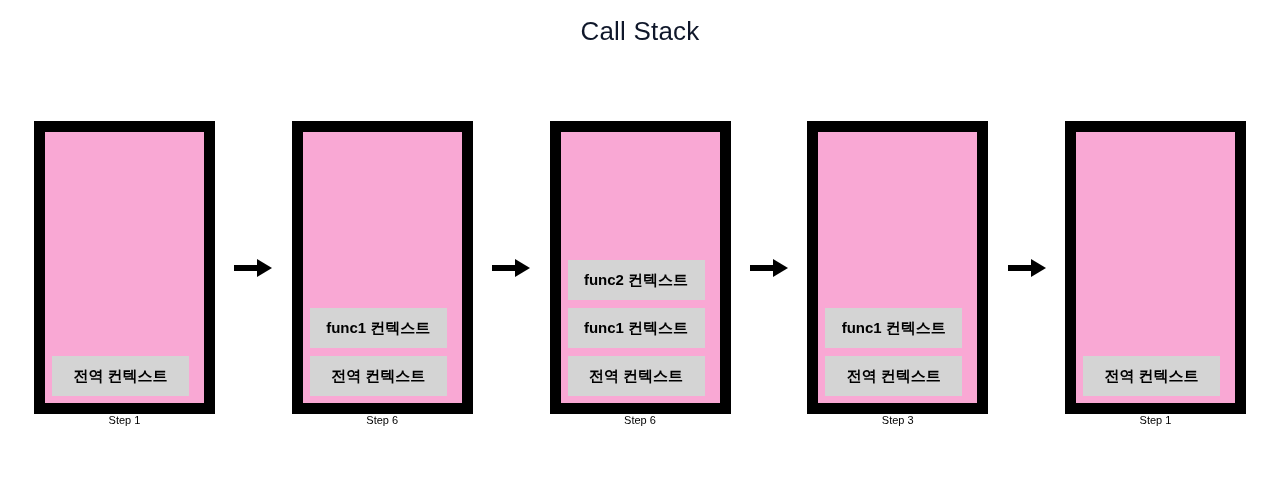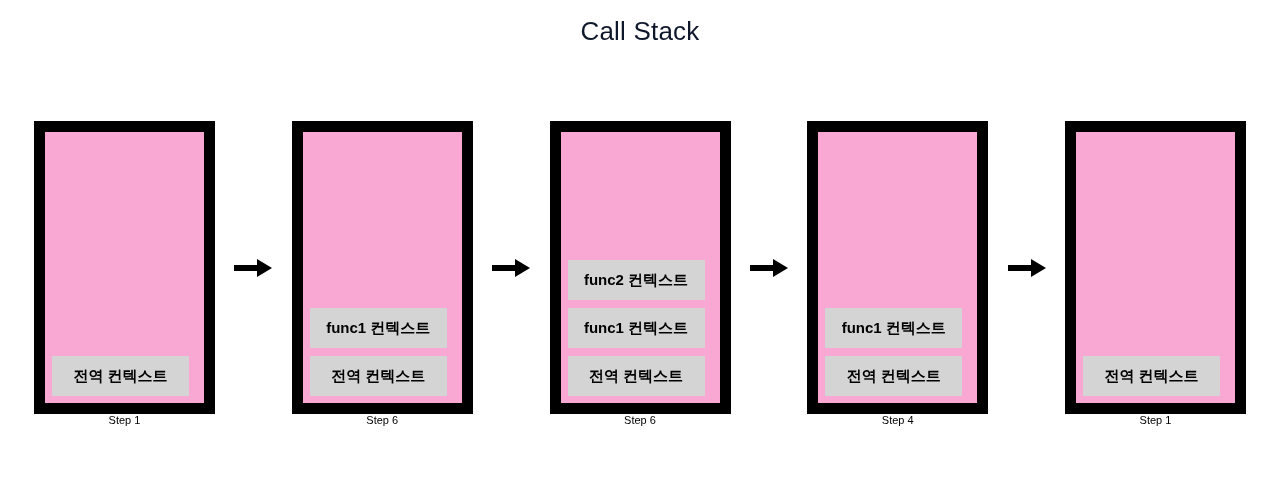--- a/index.html
+++ b/index.html
@@ -162,21 +162,21 @@
     </svg>
   </div>
 
   <div class="step-column">
     <div class="stack-box">
       <div class="frames">
         <div class="stack-frame">func1 컨텍스트</div>
         <div class="stack-frame">전역 컨텍스트</div>
       </div>
     </div>
-    <div class="step-label">Step 4</div>
+    <div class="step-label">Step 3</div>
   </div>
 
   <div class="arrow">
     <svg width="38" height="20" viewBox="0 0 38 20" aria-hidden="true">
       <rect x="0" y="7" width="25" height="6" fill="#000000"></rect>
       <polygon points="23,1 38,10 23,19" fill="#000000"></polygon>
     </svg>
   </div>
 
   <div class="step-column">

